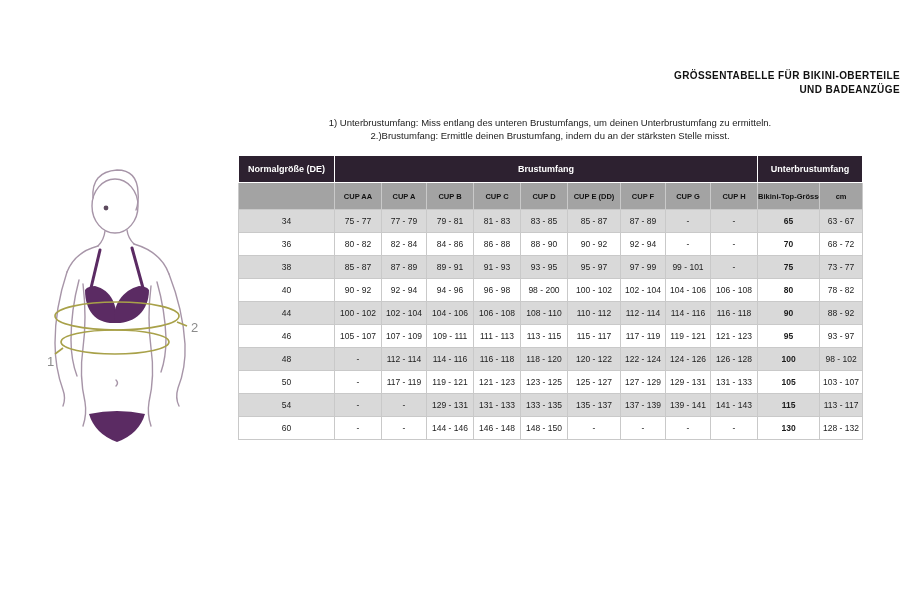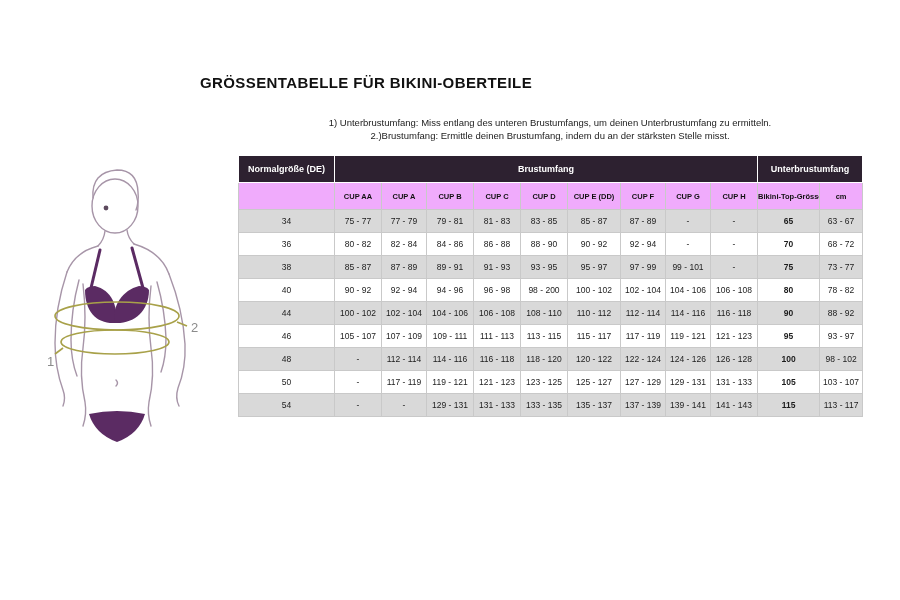--- a/index.html
+++ b/index.html
@@ -1,50 +1,51 @@
 <!DOCTYPE html>
 <html style="--header_bg: #2d2130; --row_alt: #d9d9d9; --bra: #5b2b63; --tape: #a8a149; --label: #8b8b8b;"><head>
 <meta charset="utf-8">
 <style>
   html,body{margin:0;padding:0;background:#fff;}
   .page{position:relative;width:900px;height:600px;background:#fff;overflow:hidden;
         font-family:"Liberation Sans",sans-serif;color:#1a1a1a;}
 
-  .title{position:absolute;top:62px;left:200px;width:700px;text-align:left;
-         font-size:15px;font-weight:bold;letter-spacing:.4px;line-height:1.45;color:#111;}
+  .title{position:absolute;top:62px;left:200px;width:700px;text-align:right;
+         font-size:10px;font-weight:bold;letter-spacing:.4px;line-height:1.45;color:#111;}
   .subtitle{position:absolute;top:117px;left:160px;width:780px;text-align:center;
             font-size:9.5px;line-height:1.35;color:#222;}
 
   table.size-table{position:absolute;left:238px;top:155px;width:624px;
                    border-collapse:collapse;table-layout:fixed;}
   .size-table th,.size-table td{border:1px solid #c9c9c9;text-align:center;
                    vertical-align:middle;padding:0;overflow:hidden;}
   .size-table thead tr.group th{background:var(--header_bg,#2d2130);color:#fff;
                    font-size:9px;font-weight:bold;height:26px;border-color:#fff;}
-  .size-table thead tr.cups th{background:#f0abfc;font-size:7.5px;font-weight:bold;
+  .size-table thead tr.cups th{background:#a3a3a3;font-size:7.5px;font-weight:bold;
                    height:26px;white-space:nowrap;color:#111;}
   .size-table tbody td{font-size:8.5px;height:22px;color:#1c1c1c;}
   .size-table tbody tr:nth-child(odd){background:var(--row_alt,#d9d9d9);}
   .size-table tbody tr:nth-child(even){background:#fff;}
   .size-table td.top-size{font-weight:bold;text-align:center;}
 
   .illustration{position:absolute;left:45px;top:158px;}
   .outline{fill:none;stroke:#a795a8;stroke-width:1.4;stroke-linecap:round;}
   .bra-fill{fill:var(--bra,#5b2b63);stroke:none;}
   .bra-strap{stroke:var(--bra,#5b2b63);stroke-width:3;fill:none;stroke-linecap:round;}
   .tape{fill:none;stroke:var(--tape,#a8a149);stroke-width:1.6;}
   .measure-label{fill:var(--label,#8b8b8b);font-size:13px;font-family:"Liberation Sans",sans-serif;}
 </style>
 </head>
 <body>
 
 <div class="page">
 
   <h1 class="title">
     <span>GRÖSSENTABELLE FÜR BIKINI-OBERTEILE</span><br>
+    <span>UND BADEANZÜGE</span>
   </h1>
 
   <div class="subtitle">
     <div>1) Unterbrustumfang: Miss entlang des unteren Brustumfangs, um deinen Unterbrustumfang zu ermitteln.</div>
     <div>2.)Brustumfang: Ermittle deinen Brustumfang, indem du an der stärksten Stelle misst.</div>
   </div>
 
   <svg class="illustration" width="200" height="290" viewBox="0 0 200 290" aria-hidden="true">
 
     <g>
@@ -237,16 +238,30 @@
           <td>129 - 131</td>
           <td>131 - 133</td>
           <td>133 - 135</td>
           <td>135 - 137</td>
           <td>137 - 139</td>
           <td>139 - 141</td>
           <td>141 - 143</td>
           <td class="top-size">115</td>
           <td>113 - 117</td>
         </tr>
+        <tr>
+          <td>60</td>
+          <td>-</td>
+          <td>-</td>
+          <td>144 - 146</td>
+          <td>146 - 148</td>
+          <td>148 - 150</td>
+          <td>-</td>
+          <td>-</td>
+          <td>-</td>
+          <td>-</td>
+          <td class="top-size">130</td>
+          <td>128 - 132</td>
+        </tr>
       </tbody>
   </table>
 
 </div>
 
 </body></html>

